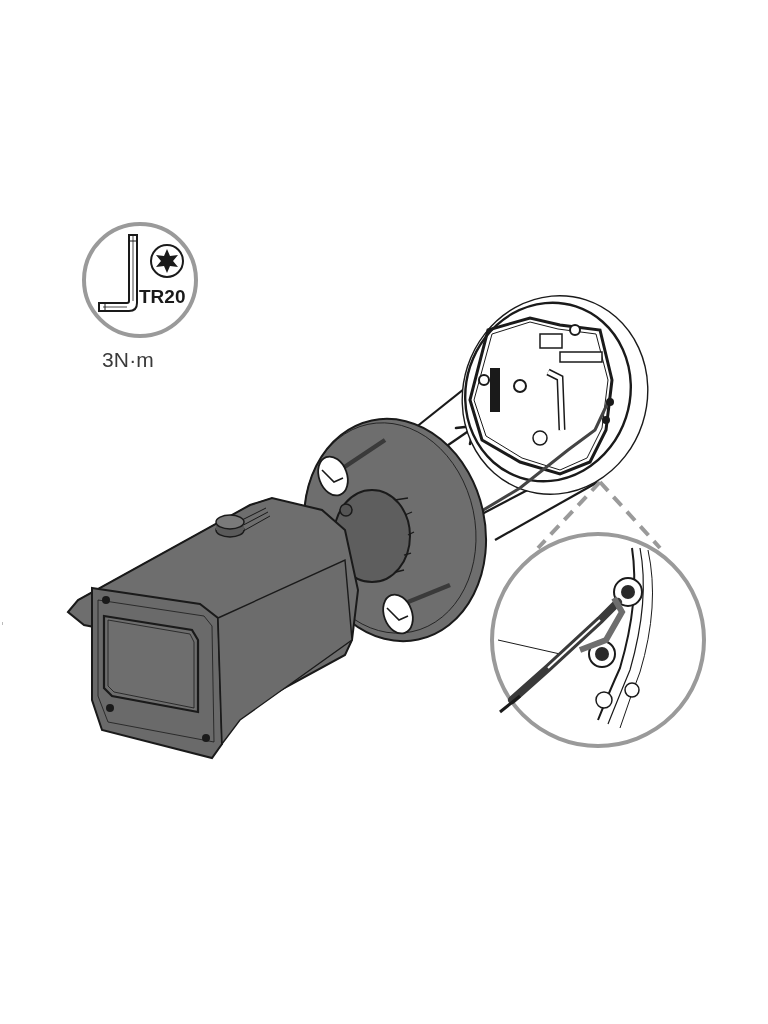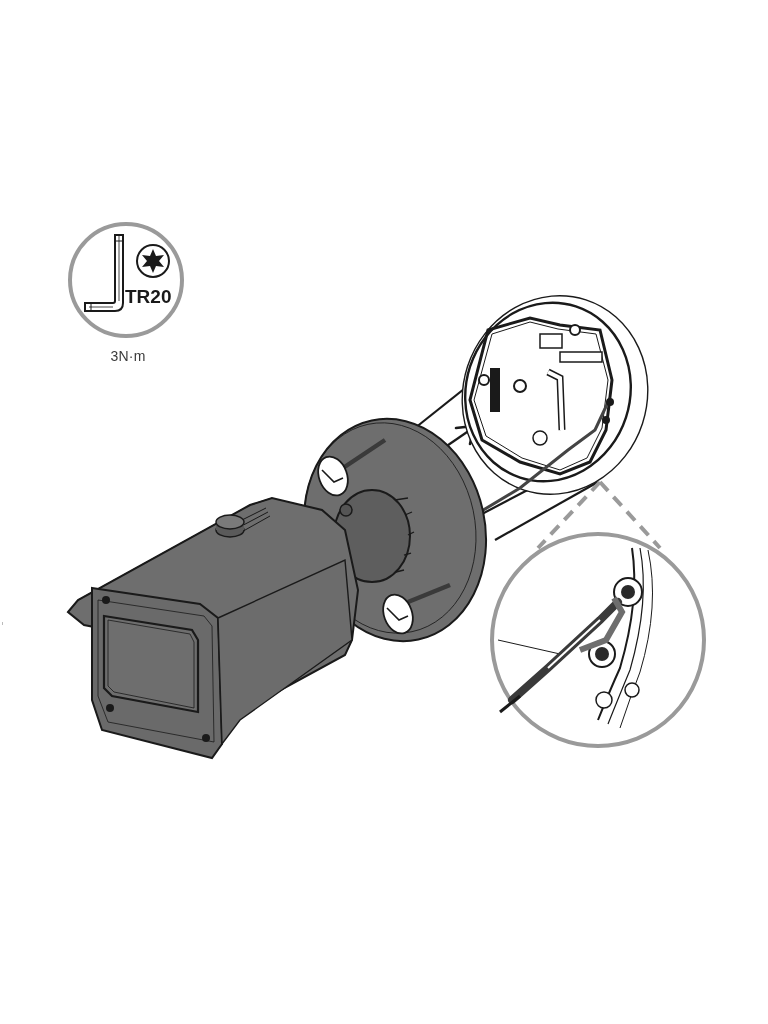--- a/index.html
+++ b/index.html
@@ -1,19 +1,19 @@
 <!DOCTYPE html>
 <html><head>
   <meta charset="utf-8">
   <style>
     html, body { margin: 0; padding: 0; background: #ffffff; }
     body { width: 768px; height: 1024px; position: relative; overflow: hidden; font-family: "Liberation Sans", sans-serif; }
     .canvas { position: absolute; left: 0; top: 0; width: 768px; height: 1024px; }
-    .tool-badge { position: absolute; left: 67px; top: 221px; width: 118px; height: 118px; }
-    .torque-label { position: absolute; left: 96px; top: 348px; width: 64px; text-align: center; font-size: 14px; color: #3a3a3a; font-family: "Liberation Sans", sans-serif; letter-spacing: 0.2px; }
+    .tool-badge { position: absolute; left: 81px; top: 221px; width: 118px; height: 118px; }
+    .torque-label { position: absolute; left: 96px; top: 348px; width: 64px; text-align: center; font-size: 21px; color: #3a3a3a; font-family: "Liberation Sans", sans-serif; letter-spacing: 0.2px; }
     .tr-label { font-family: "Liberation Sans", sans-serif; font-weight: bold; }
   </style>
 </head>
 <body>
 
 <svg class="canvas" viewBox="0 0 768 1024" xmlns="http://www.w3.org/2000/svg">
 
   <g stroke="#1a1a1a" stroke-width="2.2" fill="none">
     <line x1="410" y1="432" x2="548" y2="322"></line>
     <line x1="438" y1="452" x2="470" y2="430"></line>

